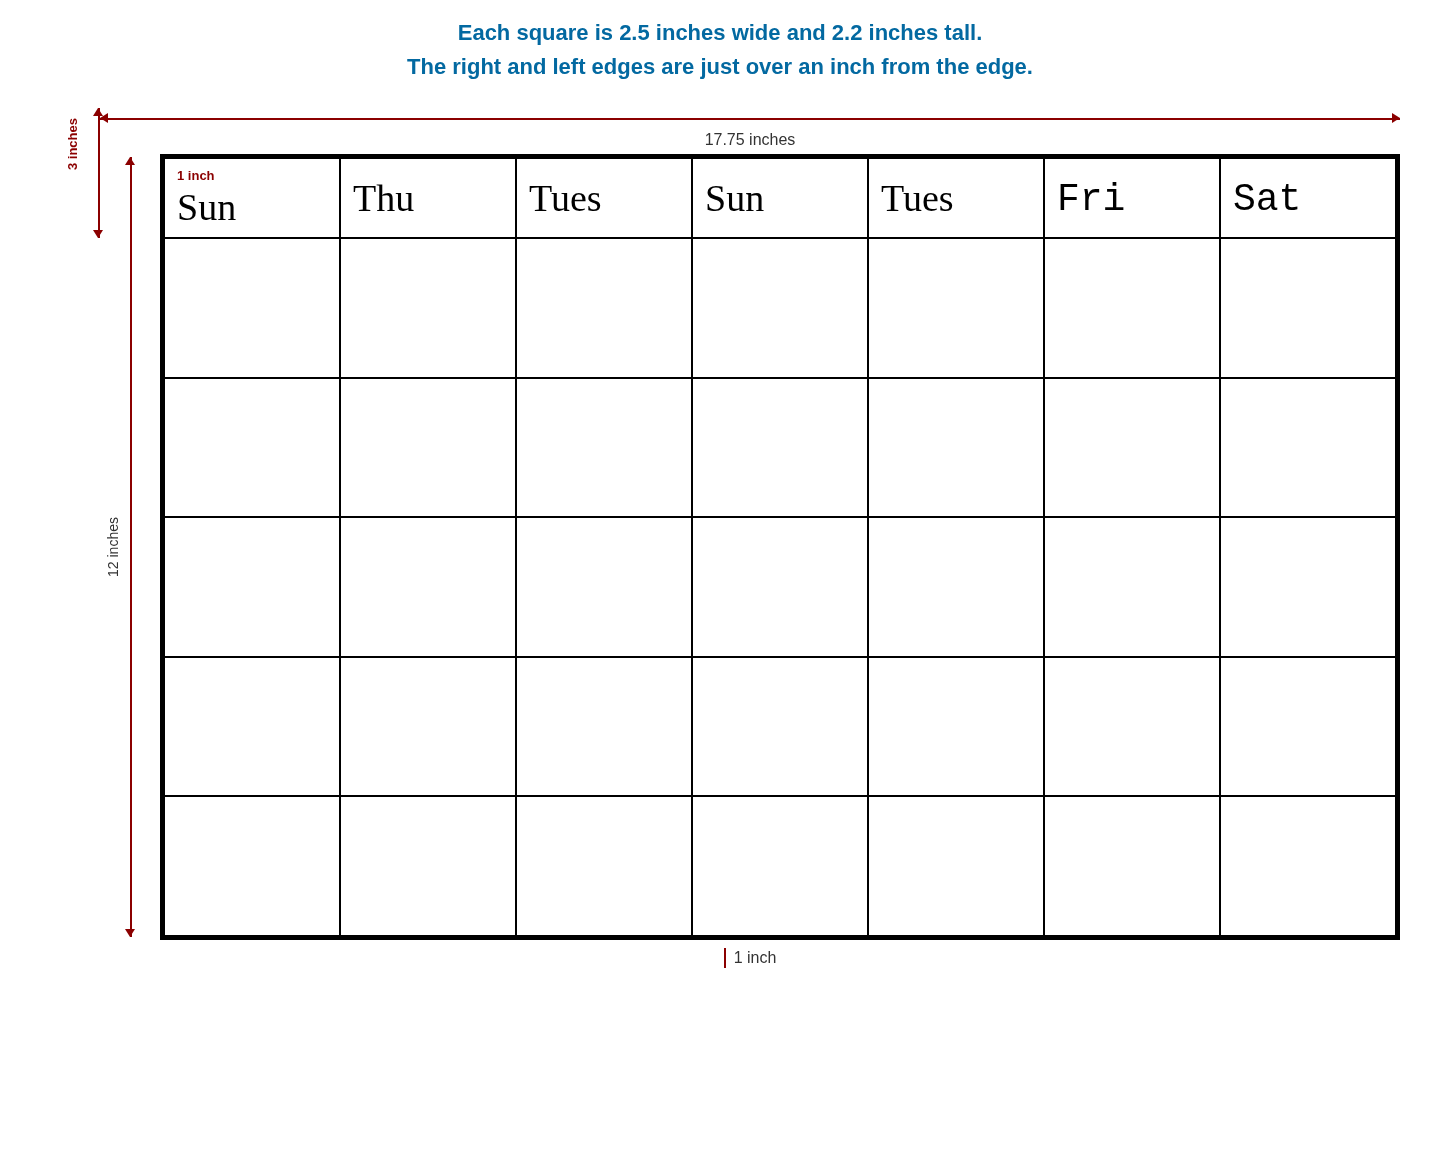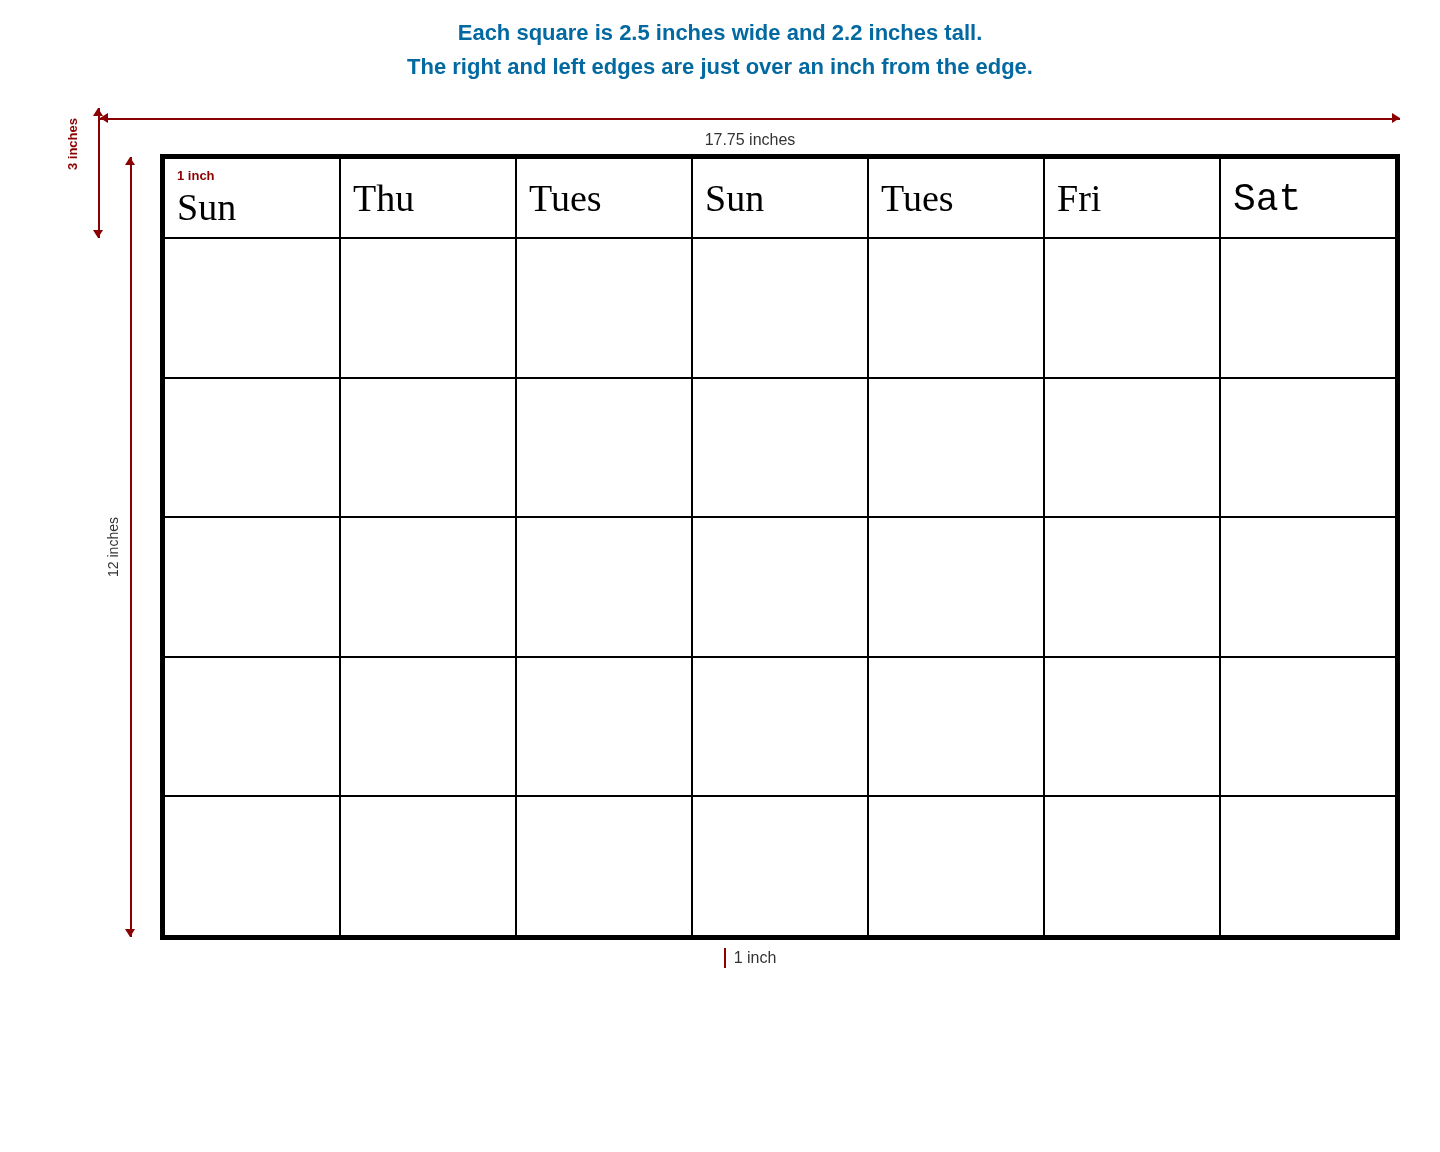--- a/index.html
+++ b/index.html
@@ -285,21 +285,21 @@
           <thead>
             <tr class="header-row">
               <th>
                 <span class="inch-label">1 inch</span>
                 <span style="font-family:'Segoe Script','Brush Script MT',cursive;">Sun</span>
               </th>
               <th><span style="font-family:'Segoe Script','Brush Script MT',cursive;">Thu</span></th>
               <th><span style="font-family:'Segoe Script','Brush Script MT',cursive;text-align:right;">Tues</span></th>
               <th><span style="font-family:'Segoe Script','Brush Script MT',cursive;">Sun</span></th>
               <th><span style="font-family:'Segoe Script','Brush Script MT',cursive;">Tues</span></th>
-              <th><span style="font-family:Liberation Serif, serif;">Fri</span></th>
+              <th><span style="font-family:Liberation Mono, monospace;">Fri</span></th>
               <th><span style="font-family:Liberation Mono, monospace;">Sat</span></th>
             </tr>
           </thead>
           <tbody>
             <tr class="data-row">
               <td></td>
               <td></td>
               <td></td>
               <td></td>
               <td></td>

